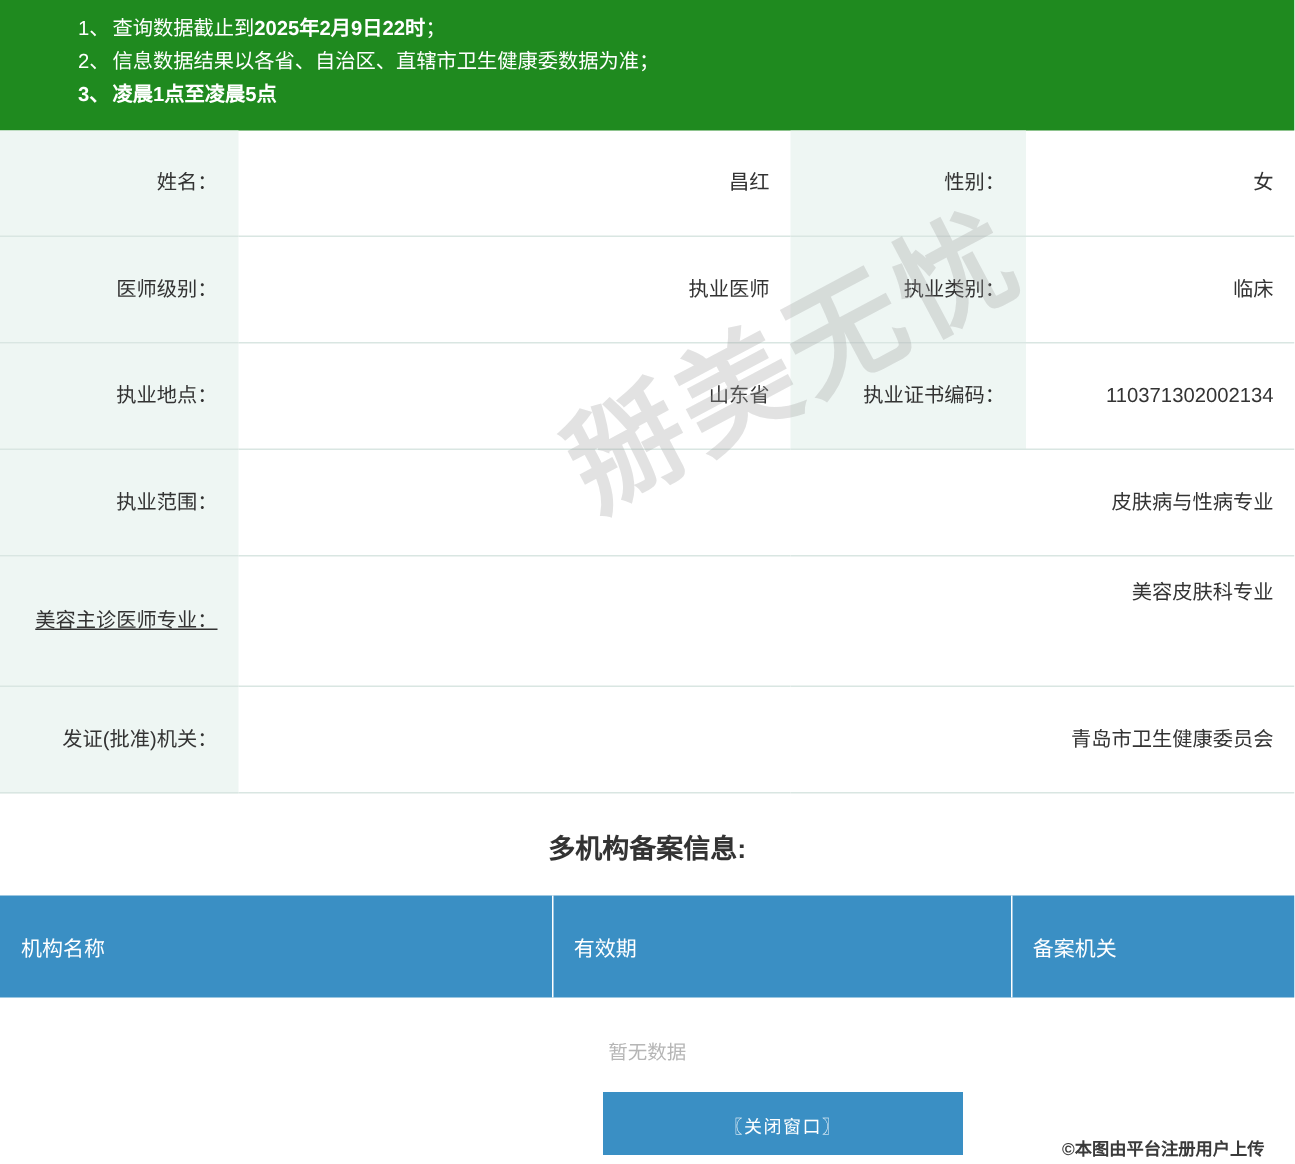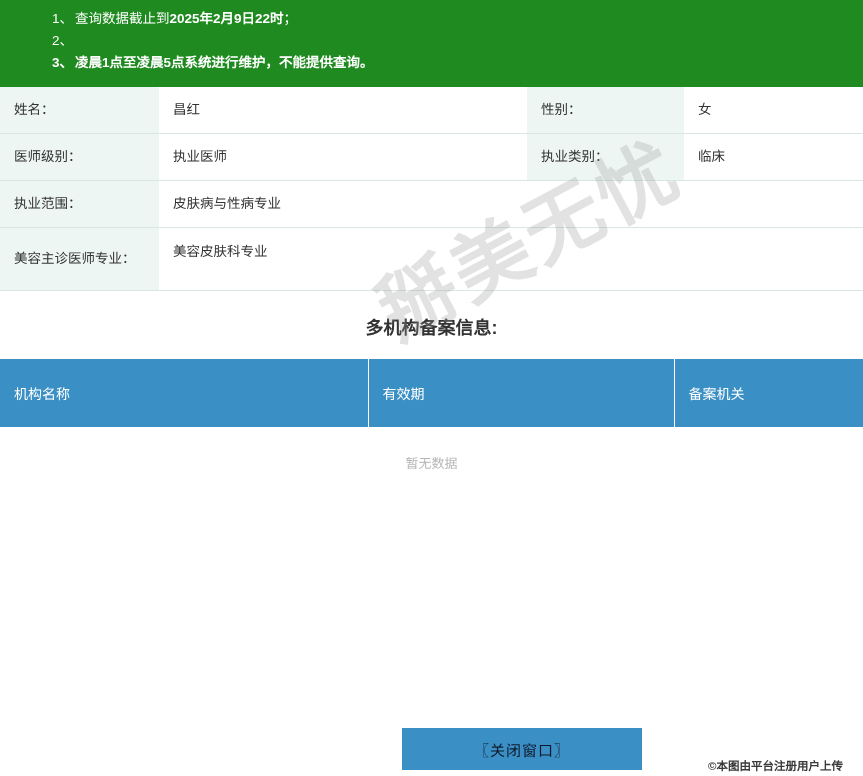--- a/index.html
+++ b/index.html
@@ -46,40 +46,42 @@
   
   .info-table {
     width: 863px;
     border-collapse: collapse;
     table-layout: fixed;
     position: relative;
     z-index: 2;
   }
   .info-table td {
     border-bottom: 1px solid #d9e6e2;
-    padding: 0 14px;
+    padding: 12px 14px;
     vertical-align: middle;
     font-size: 13.5px;
     line-height: 20px;
     background: transparent;
+    text-align: right;
   }
   td.label {
     background: #eef6f3;
     color: #333;
     width: 155px;
   }
   td.value {
     color: #333;
     margin-left: 24px;
   }
   .row-tall td {
     height: 46px;
   }
   .cell-2line {
     line-height: 20px;
+    text-decoration: underline;
   }
 
   
   col.c1 { width: 159px; }
   col.c2 { width: 368px; }
   col.c3 { width: 157px; }
   col.c4 { width: 179px; }
 
   
   .watermark {
@@ -139,23 +141,23 @@
     width: 863px;
     height: 56px;
   }
   .close-btn {
     position: absolute;
     left: 402px;
     top: 8px;
     width: 240px;
     height: 42px;
     background: #3a8fc4;
-    color: #0f172a;
+    color: #ffffff;
     border: none;
-    font-size: 15px;
+    font-size: 12px;
     font-family: "Liberation Sans", sans-serif;
     cursor: pointer;
     letter-spacing: 1px;
   }
   .copyright {
     position: absolute;
     right: 20px;
     bottom: 3px;
     font-size: 11.5px;
     color: #3a3a3a;
@@ -168,25 +170,25 @@
 
 <div class="notice">
   <div class="notice-line">
     <span class="notice-num">1、</span>
     <span>查询数据截止到</span>
     <span class="bold">2025年2月9日22时</span>
     <span>；</span>
   </div>
   <div class="notice-line">
     <span class="notice-num">2、</span>
+    <span>信息数据结果以各省、自治区、直辖市卫生健康委数据为准；</span>
   </div>
   <div class="notice-line strong">
     <span class="notice-num">3、</span>
     <span class="bold">凌晨1点至凌晨5点</span>
-    <span>系统进行维护，不能提供查询。</span>
   </div>
 </div>
 
 <div class="watermark">掰美无忧</div>
 
 <table class="info-table">
   <colgroup>
       <col class="c1">
       <col class="c2">
       <col class="c3">
@@ -199,26 +201,36 @@
       <td class="label">性别：</td>
       <td class="value">女</td>
     </tr>
     <tr class="row-tall">
       <td class="label">医师级别：</td>
       <td class="value">执业医师</td>
       <td class="label">执业类别：</td>
       <td class="value">临床</td>
     </tr>
     <tr class="row-tall">
+      <td class="label">执业地点：</td>
+      <td class="value">山东省</td>
+      <td class="label">执业证书编码：</td>
+      <td class="value">110371302002134</td>
+    </tr>
+    <tr class="row-tall">
       <td class="label">执业范围：</td>
       <td class="value" colspan="3">皮肤病与性病专业</td>
     </tr>
     <tr>
       <td class="label cell-2line" style="height:62px">美容主诊医师专业：</td>
       <td class="value" colspan="3" style="vertical-align:top;padding-top:14px">美容皮肤科专业</td>
+    </tr>
+    <tr class="row-tall">
+      <td class="label">发证(批准)机关：</td>
+      <td class="value" colspan="3">青岛市卫生健康委员会</td>
     </tr>
   </tbody>
 </table>
 
 <div class="section-title">多机构备案信息:</div>
 
 <table class="org-table">
   <colgroup>
       <col class="o1">
       <col class="o2">

